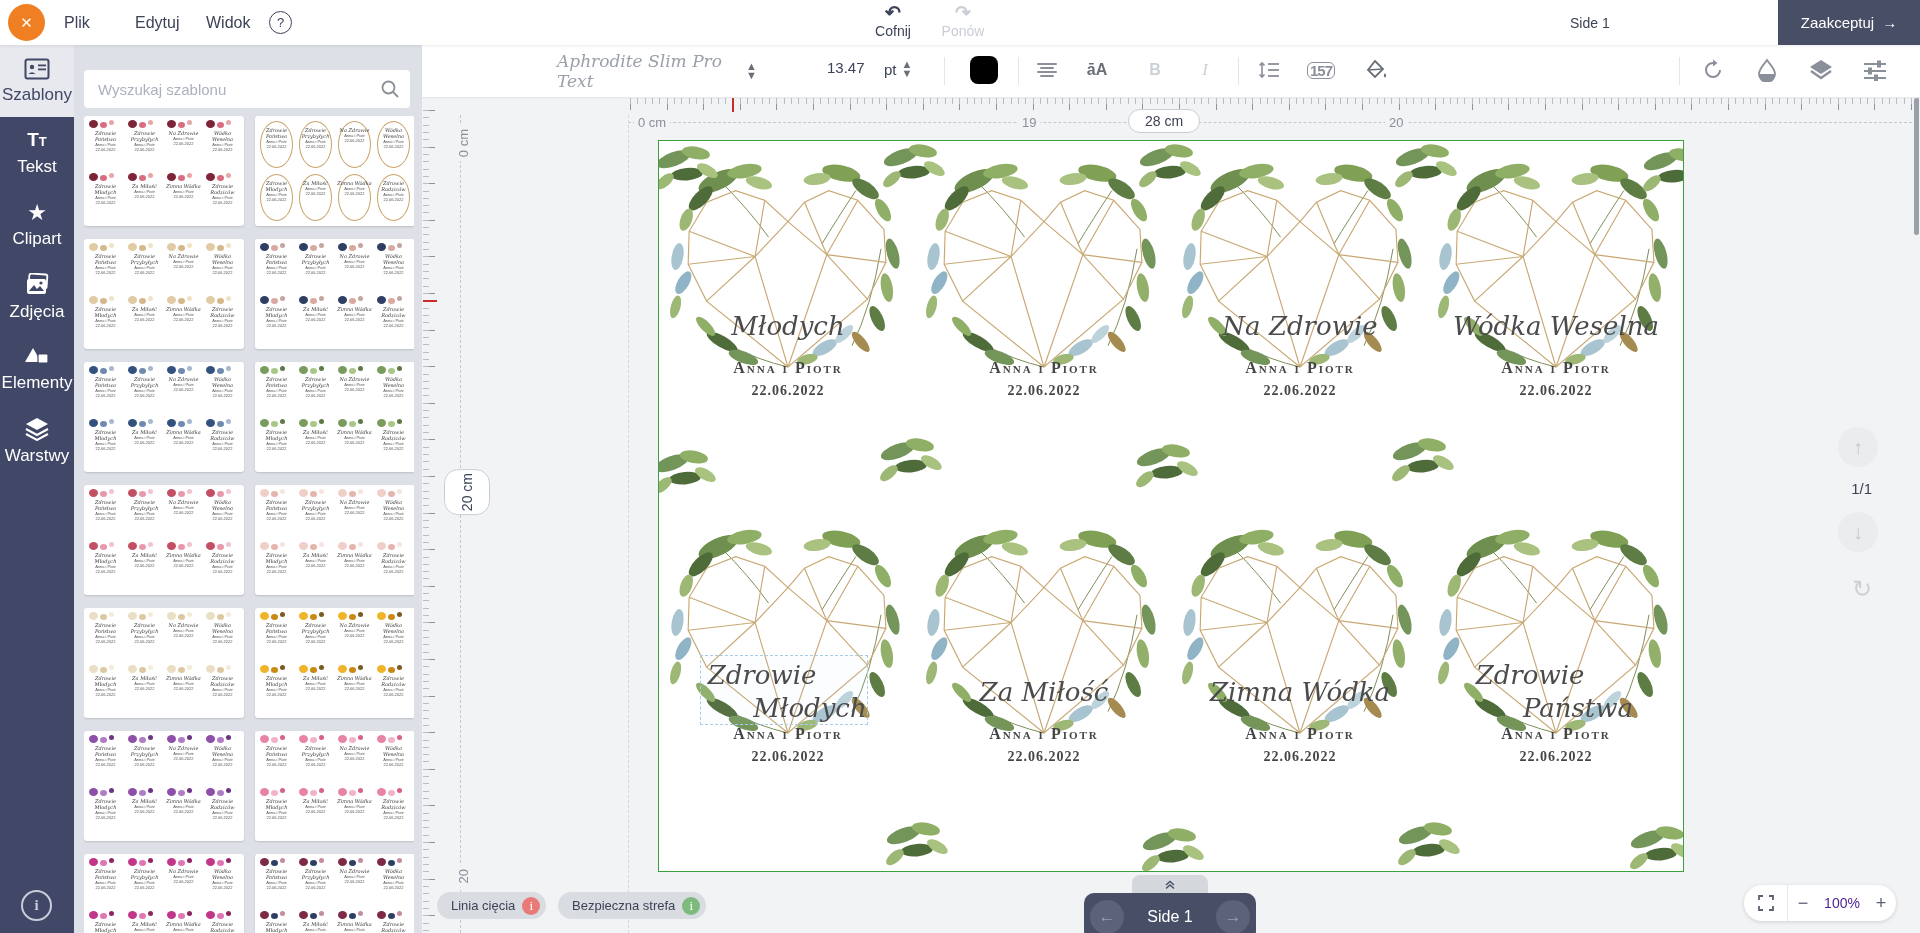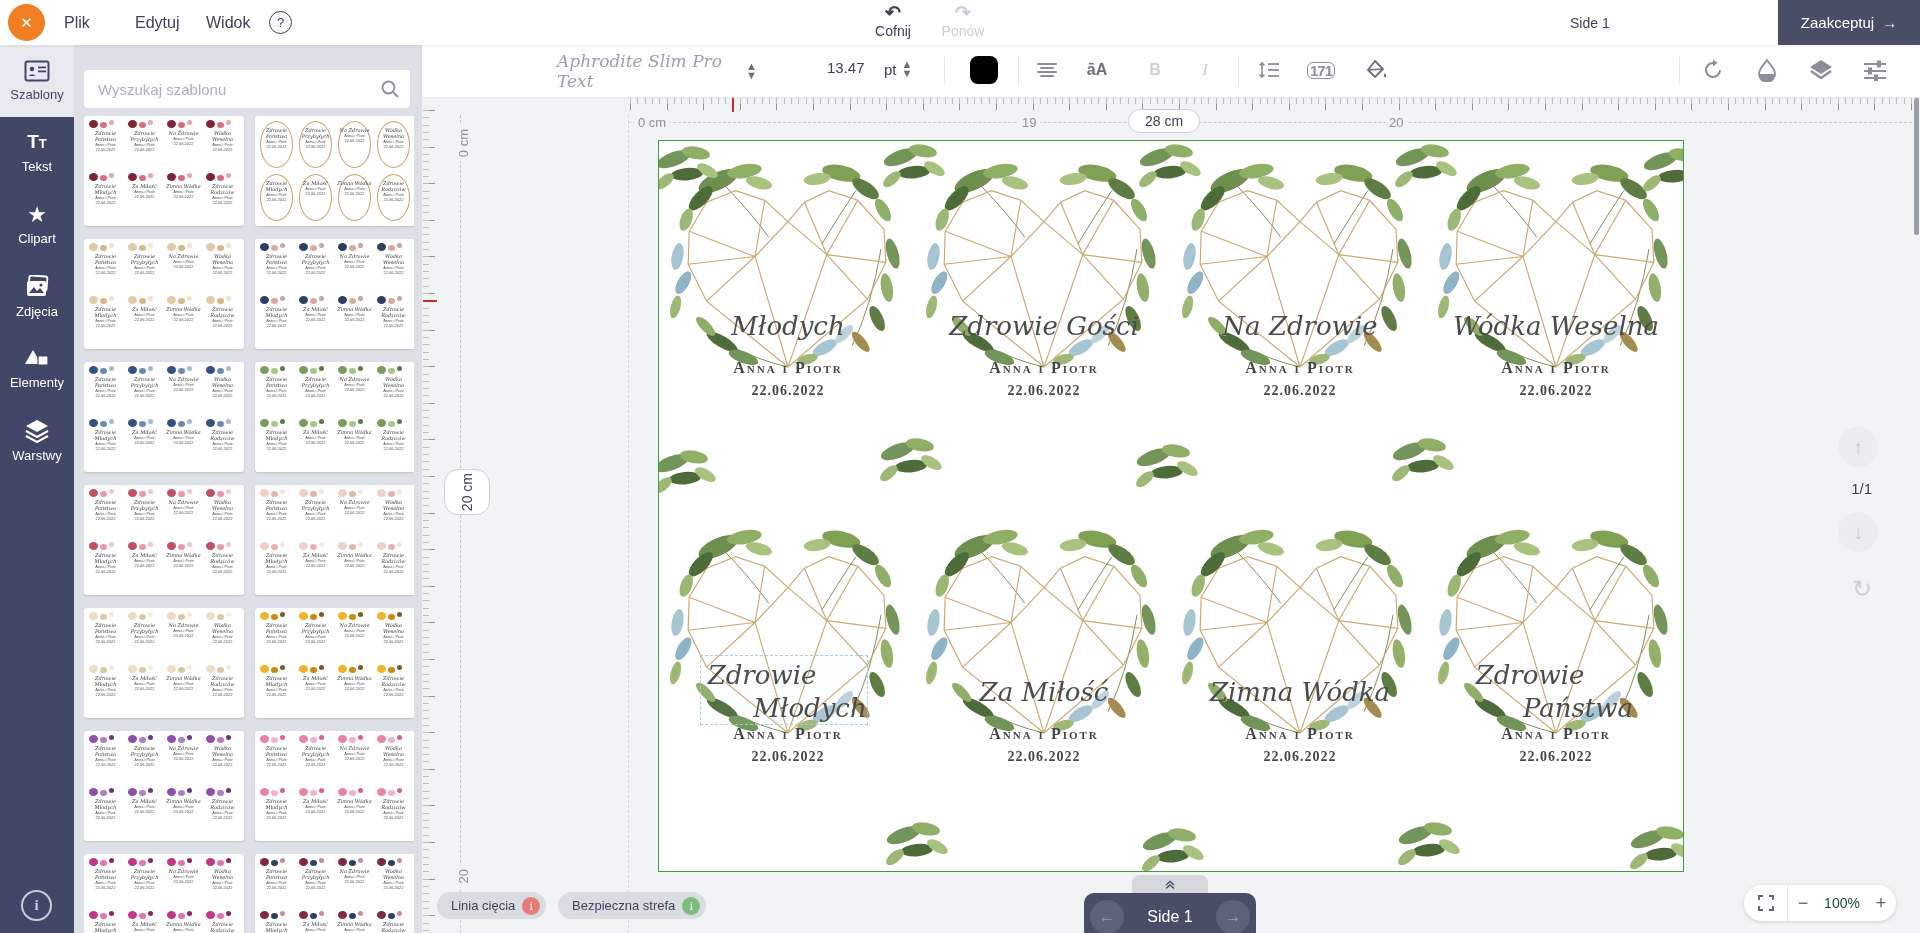--- a/index.html
+++ b/index.html
@@ -15,21 +15,21 @@
   .undoredo .glyph { font-size:19px; line-height:20px; font-weight:bold; }
   .undo { left:858px; color:#3c4257; }
   .redo { left:928px; color:#c9cdd6; }
   .side-top { position:absolute; left:1570px; top:0; height:45px; display:flex; align-items:center; font-size:14px; color:#3c4257; }
   .accept-btn { position:absolute; right:0; top:0; width:142px; height:45px; background:#474e66; color:#fff; font-size:15px; display:flex; align-items:center; justify-content:center; gap:8px; cursor:pointer; }
 
   
   .sidebar { position:absolute; left:0; top:45px; width:74px; height:888px; background:#414766; z-index:30; }
   .side-item { position:relative; width:74px; height:72px; display:flex; flex-direction:column; align-items:center; justify-content:center; gap:5px; color:#fff; cursor:pointer; }
   .side-item.active { background:#e7e9ee; color:#414766; }
-  .side-item .lbl { font-size:13px; }
+  .side-item .lbl { font-size:17px; }
   .side-item svg { display:block; }
   .ticon { font-weight:bold; font-size:19px; line-height:20px; letter-spacing:0; }
   .ticon .small { font-size:13px; }
   .star { font-size:22px; line-height:22px; }
   .info-bottom { position:absolute; left:21px; bottom:12px; width:31px; height:31px; border-radius:50%; border:2px solid #c9cdd9; color:#c9cdd9; display:flex; align-items:center; justify-content:center; font-size:15px; font-family:"Liberation Serif",serif; font-weight:bold; cursor:pointer; }
 
   
   .panel { position:absolute; left:74px; top:45px; width:348px; height:888px; background:#dde1e7; z-index:20; }
   .search-wrap { position:absolute; left:10px; top:25px; width:326px; height:38px; background:#fff; border-radius:4px; }
   .search-wrap input { width:100%; height:100%; border:none; outline:none; background:transparent; padding:0 38px 0 14px; font-size:15px; color:#5a6170; font-family:"Liberation Sans",sans-serif; }
@@ -102,21 +102,21 @@
   
   .pill { position:absolute; bottom:14px; height:27px; background:#d9dce1; border-radius:14px; display:flex; align-items:center; gap:7px; padding:0 6px 0 14px; font-size:13px; color:#3c4257; cursor:pointer; }
   .pill .dot { width:18px; height:18px; border-radius:50%; color:#fff; font-size:13px; display:flex; align-items:center; justify-content:center; font-family:"Liberation Serif",serif; }
   .expand-tab { position:absolute; left:710px; bottom:38px; width:76px; height:20px; background:#d4d8dd; border-radius:8px 8px 0 0; display:flex; align-items:center; justify-content:center; cursor:pointer; }
   .sidenav { position:absolute; left:662px; bottom:-8px; width:172px; height:48px; background:#474e66; border-radius:10px; display:flex; align-items:center; justify-content:space-between; padding:0 6px; z-index:6; }
   .sidenav .circ { width:34px; height:34px; border-radius:50%; background:#5c6278; color:#9aa0b4; font-size:17px; display:flex; align-items:center; justify-content:center; cursor:pointer; }
   .sidenav .txt { color:#fff; font-size:16px; }
   .zoomctl { position:absolute; right:24px; bottom:12px; width:152px; height:36px; background:#fff; border-radius:18px; box-shadow:0 1px 4px rgba(0,0,0,.15); display:flex; align-items:center; z-index:6; }
   .zoomctl .fs { width:44px; display:flex; align-items:center; justify-content:center; border-right:1px solid #e4e6ea; height:100%; cursor:pointer; }
   .zoomctl .zbtn { width:30px; text-align:center; font-size:18px; color:#5a6170; cursor:pointer; }
-  .zoomctl .zval { flex:1; text-align:center; font-size:14px; color:#14532d; }
+  .zoomctl .zval { flex:1; text-align:center; font-size:14px; color:#4c1d95; }
   .scrollbar { position:absolute; right:1px; top:1px; width:5px; height:137px; background:#9aa0a8; border-radius:3px; }
 </style>
 </head>
 <body>
 
 <svg width="0" height="0" style="position:absolute">
   <defs>
     <symbol id="heartDesign" viewBox="0 0 260 250">
       <path d="M60,30 Q90,60 110,88 M200,40 Q180,70 165,95 M226,100 Q216,160 196,200 M70,200 Q100,215 130,222" stroke="#7a8a55" stroke-width="1" fill="none"></path>
       <g stroke="#c9a874" stroke-width="1.2" fill="none">
@@ -1386,21 +1386,21 @@
     <div class="tb-sep" style="left:816px"></div>
     <div class="tbtn" style="left:830px">
       <svg width="22" height="18" viewBox="0 0 22 18">
           <path d="M4,2 L4,16 M1.5,4.5 L4,2 L6.5,4.5 M1.5,13.5 L4,16 L6.5,13.5" stroke="#8a8f9a" stroke-width="1.6" fill="none"></path>
           <line x1="10" y1="3" x2="21" y2="3" stroke="#8a8f9a" stroke-width="1.8"></line>
           <line x1="10" y1="9" x2="21" y2="9" stroke="#8a8f9a" stroke-width="1.8"></line>
           <line x1="10" y1="15" x2="21" y2="15" stroke="#8a8f9a" stroke-width="1.8"></line>
         </svg>
     </div>
     <div class="tbtn" style="left:882px">
-        <span class="icon-123">171</span>
+        <span class="icon-123">157</span>
       </div>
     <div class="tbtn" style="left:938px">
       <svg width="22" height="20" viewBox="0 0 22 20">
           <path d="M9,1 L17,9 L9,17 L2,10 Z" fill="none" stroke="#6a6f78" stroke-width="1.8"></path>
           <path d="M2,10 L17,9" stroke="#6a6f78" stroke-width="1.5"></path>
           <path d="M19,13 q2.4,3.4 0,4.6 q-2.4,-1.2 0,-4.6" fill="#6a6f78"></path>
         </svg>
     </div>
     <div class="tb-sep" style="right:240px;left:auto"></div>
     <div class="tb-right">
@@ -1460,23 +1460,20 @@
             <div class="label-text">
               <div class="t-line l2">Młodych</div>
             </div>
             <div class="l-names">Anna i Piotr</div>
             <div class="l-date">22.06.2022</div>
           </div>
           <div class="label-cell" style="left: 257px; top: 0px;">
             <svg class="heart-svg" viewBox="0 0 260 250">
               <use href="#heartDesign"></use>
             </svg>
-            <div class="label-text">
-              <div class="t-line l1">Zdrowie Gości</div>
-            </div>
             <div class="l-names">Anna i Piotr</div>
             <div class="l-date">22.06.2022</div>
           </div>
           <div class="label-cell" style="left: 513px; top: 0px;">
             <svg class="heart-svg" viewBox="0 0 260 250">
               <use href="#heartDesign"></use>
             </svg>
             <div class="label-text">
               <div class="t-line l1">Na Zdrowie</div>
             </div>

